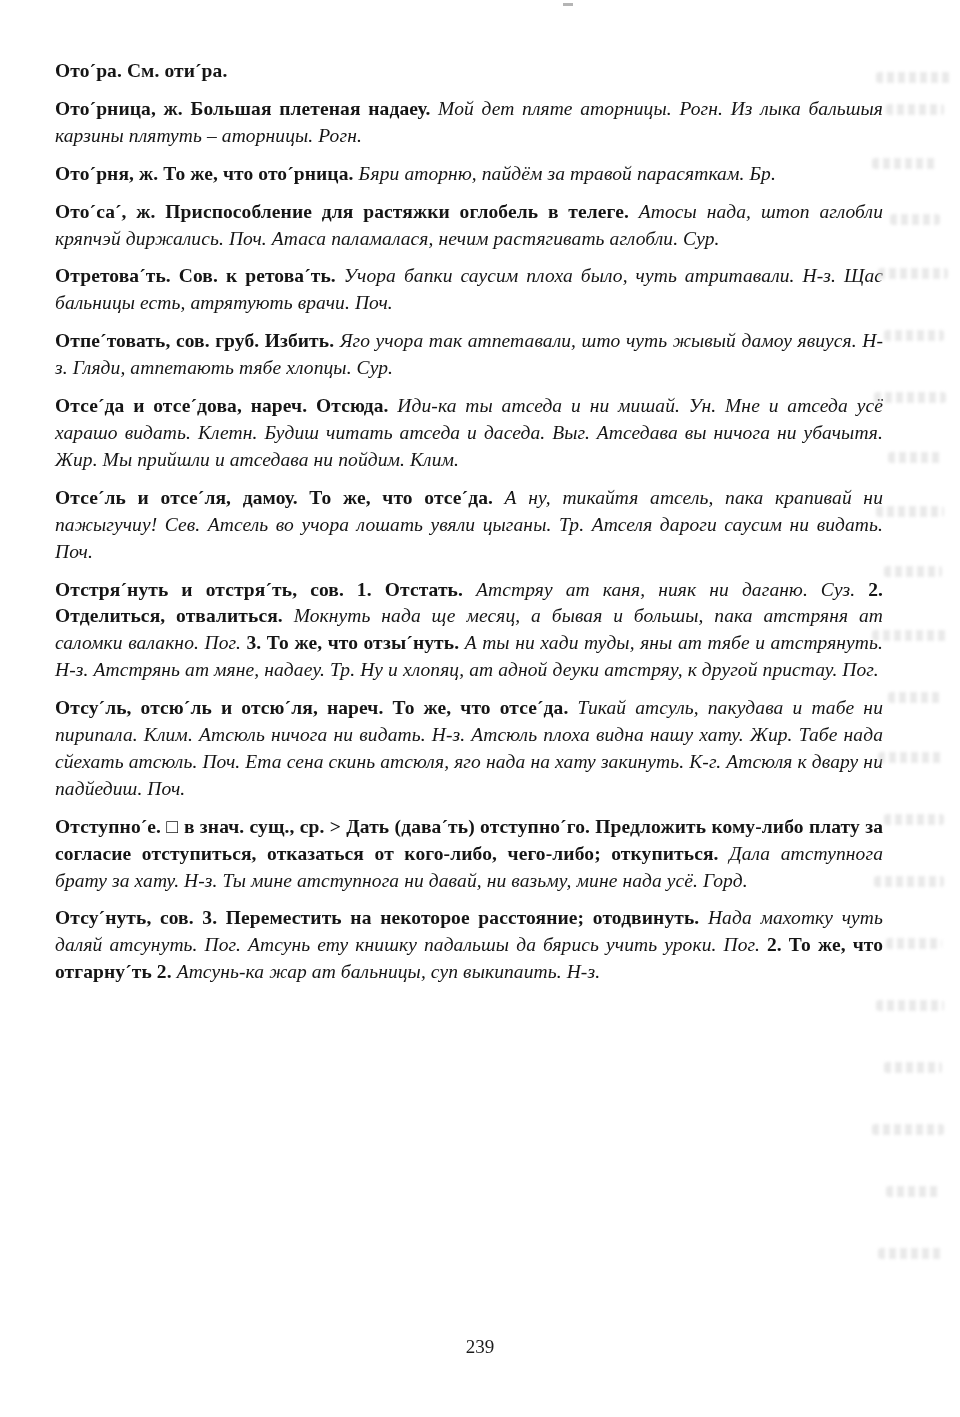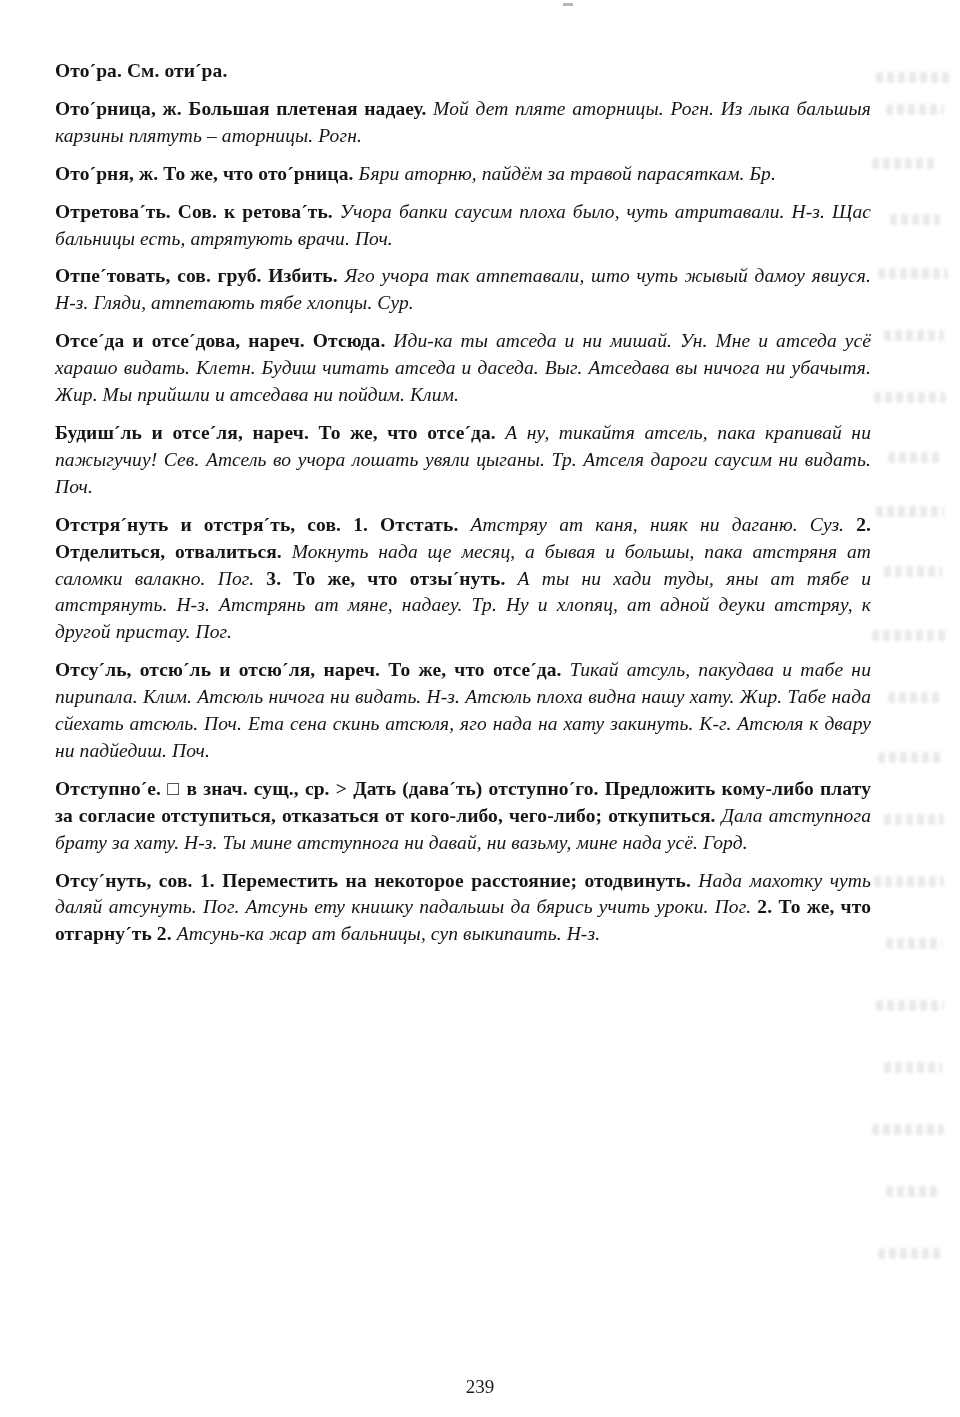--- a/index.html
+++ b/index.html
@@ -16,33 +16,33 @@
     color: #151515;
     overflow: hidden;
   }
   .text-block {
     position: absolute;
     left: 55px;
     top: 58px;
     width: 832px;
   }
   .entry {
-    margin: 0 16px 11px 0;
+    margin: 0 4px 11px 0;
     font-size: 19.5px;
     line-height: 1.38;
     text-align: justify;
     letter-spacing: 0.1px;
   }
   .entry span.b { font-weight: 700; font-style: normal; }
   .entry span.i { font-weight: 400; font-style: italic; }
   .footer {
     position: absolute;
     left: 0;
     width: 100%;
-    top: 1376px;
+    top: 1336px;
     text-align: center;
     font-size: 19px;
     color: #1c1c1c;
   }
   
   .ghost {
     position: absolute;
     height: 11px;
     background: repeating-linear-gradient(90deg, #c6c6c6 0 7px, transparent 7px 11px);
     opacity: 0.38;
@@ -64,28 +64,29 @@
 <body>
 
 <div class="page">
 
   <div class="artifact"></div>
 
   <main class="text-block">
       <p class="entry"><span class="b">Ото´ра. См. оти´ра.</span></p>
       <p class="entry"><span class="b">Ото´рница, ж. Большая плетеная надаеу. </span><span class="i">Мой дет пляте аторницы. Рогн. Из лыка бальшыя карзины плятуть – аторницы. Рогн.</span></p>
       <p class="entry"><span class="b">Ото´рня, ж. То же, что ото´рница. </span><span class="i">Бяри аторню, пайдём за травой парасяткам. Бр.</span></p>
+      <p class="entry"><span class="b">Ото´са´, ж. Приспособление для растяжки оглобель в телеге. </span><span class="i">Атосы нада, штоп аглобли кряпчэй диржались. Поч. Атаса паламалася, нечим растягивать аглобли. Сур.</span></p>
       <p class="entry"><span class="b">Отретова´ть. Сов. к  ретова´ть. </span><span class="i">Учора бапки саусим плоха было, чуть атритавали. Н-з. Щас бальницы есть, атрятують врачи. Поч.</span></p>
       <p class="entry"><span class="b">Отпе´товать, сов. груб. Избить. </span><span class="i">Яго учора так атпетавали, што чуть жывый дамоу явиуся. Н-з. Гляди, атпетають тябе хлопцы. Сур.</span></p>
       <p class="entry"><span class="b">Отсе´да и отсе´дова, нареч. Отсюда. </span><span class="i">Иди-ка ты атседа и ни мишай. Ун. Мне и атседа усё харашо видать. Клетн. Будиш читать атседа и даседа. Выг. Атседава вы ничога ни убачытя. Жир. Мы прийшли и атседава ни пойдим. Клим.</span></p>
-      <p class="entry"><span class="b">Будиш´ль и отсе´ля, нареч. То же, что отсе´да. </span><span class="i">А ну, тикайтя атсель, пака крапивай ни пажыгучиу! Сев. Атсель во учора лошать увяли цыганы. Тр. Атселя дароги саусим ни видать. Поч.</span></p>
+      <p class="entry"><span class="b">Отсе´ль и отсе´ля, дамоу. То же, что отсе´да. </span><span class="i">А ну, тикайтя атсель, пака крапивай ни пажыгучиу! Сев. Атсель во учора лошать увяли цыганы. Тр. Атселя дароги саусим ни видать. Поч.</span></p>
       <p class="entry"><span class="b">Отстря´нуть и отстря´ть, сов. 1. Отстать. </span><span class="i">Атстряу ат каня, нияк ни даганю. Суз. </span><span class="b">2. Отделиться, отвалиться. </span><span class="i">Мокнуть нада ще месяц, а бывая и большы, пака атстряня ат саломки валакно. Пог. </span><span class="b">3. То же, что отзы´нуть. </span><span class="i">А ты ни хади туды, яны ат тябе и атстрянуть. Н-з. Атстрянь ат мяне, надаеу. Тр. Ну и хлопяц, ат адной деуки атстряу, к другой пристау. Пог.</span></p>
       <p class="entry"><span class="b">Отсу´ль, отсю´ль и отсю´ля, нареч. То же, что отсе´да. </span><span class="i">Тикай атсуль, пакудава и табе ни пирипала. Клим. Атсюль ничога ни видать. Н-з. Атсюль плоха видна нашу хату. Жир. Табе нада сйехать атсюль. Поч. Ета сена скинь атсюля, яго нада на хату закинуть. К-г. Атсюля к двару ни падйедиш. Поч.</span></p>
       <p class="entry"><span class="b">Отступно´е. □ в знач. сущ., ср. &gt; Дать (дава´ть) отступно´го. Предложить кому-либо плату за согласие отступиться, отказаться от кого-либо, чего-либо; откупиться. </span><span class="i">Дала атступнога брату за хату. Н-з. Ты мине атступнога ни давай, ни вазьму, мине нада усё. Горд.</span></p>
-      <p class="entry"><span class="b">Отсу´нуть, сов. 1. Переместить на некоторое расстояние; отодвинуть. </span><span class="i">Нада махотку чуть даляй атсунуть. Пог. Атсунь ету книшку падальшы да бярись учить уроки. Пог. </span><span class="b">2. То же, что отгарну´ть 2. </span><span class="i">Атсунь-ка жар ат бальницы, суп выкипаить. Н-з.</span></p>
+      <p class="entry"><span class="b">Отсу´нуть, сов. 3. Переместить на некоторое расстояние; отодвинуть. </span><span class="i">Нада махотку чуть даляй атсунуть. Пог. Атсунь ету книшку падальшы да бярись учить уроки. Пог. </span><span class="b">2. То же, что отгарну´ть 2. </span><span class="i">Атсунь-ка жар ат бальницы, суп выкипаить. Н-з.</span></p>
     </main>
 
   <div>
     <div class="ghost" style="left:876px; top:72px;  width:74px;"></div>
     <div class="ghost" style="left:886px; top:104px; width:58px;"></div>
     <div class="ghost" style="left:872px; top:158px; width:66px;"></div>
     <div class="ghost" style="left:890px; top:214px; width:50px;"></div>
     <div class="ghost" style="left:878px; top:268px; width:70px;"></div>
     <div class="ghost" style="left:884px; top:330px; width:60px;"></div>
     <div class="ghost" style="left:874px; top:392px; width:72px;"></div>

